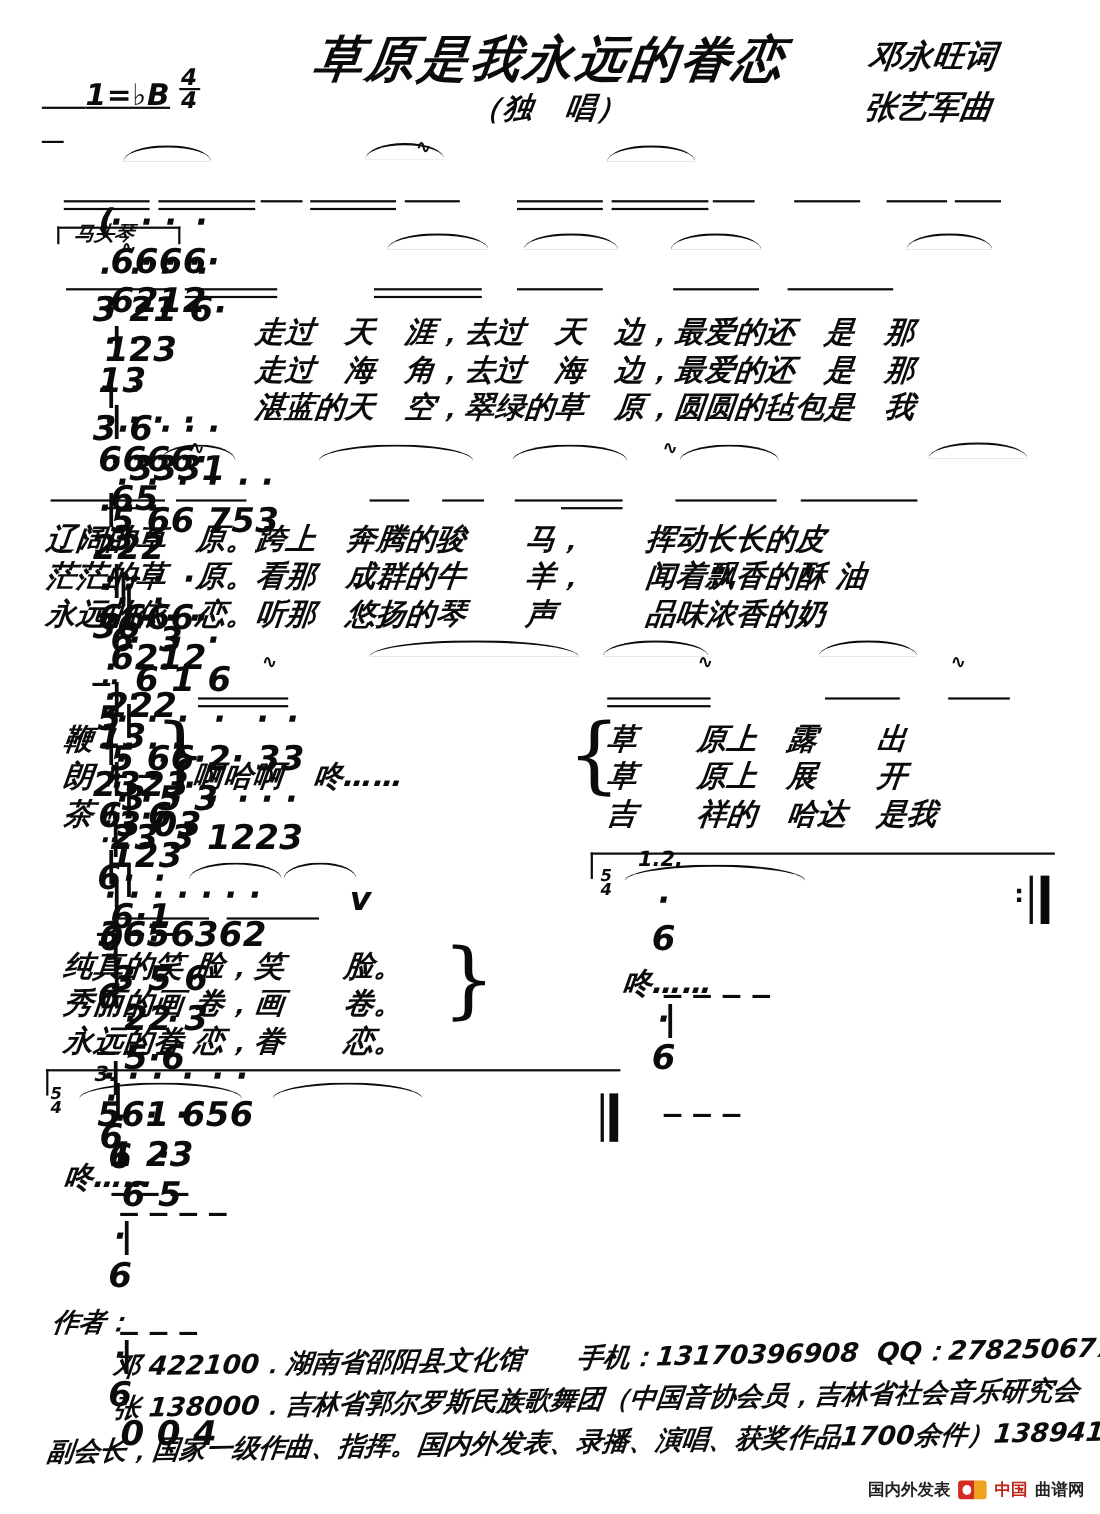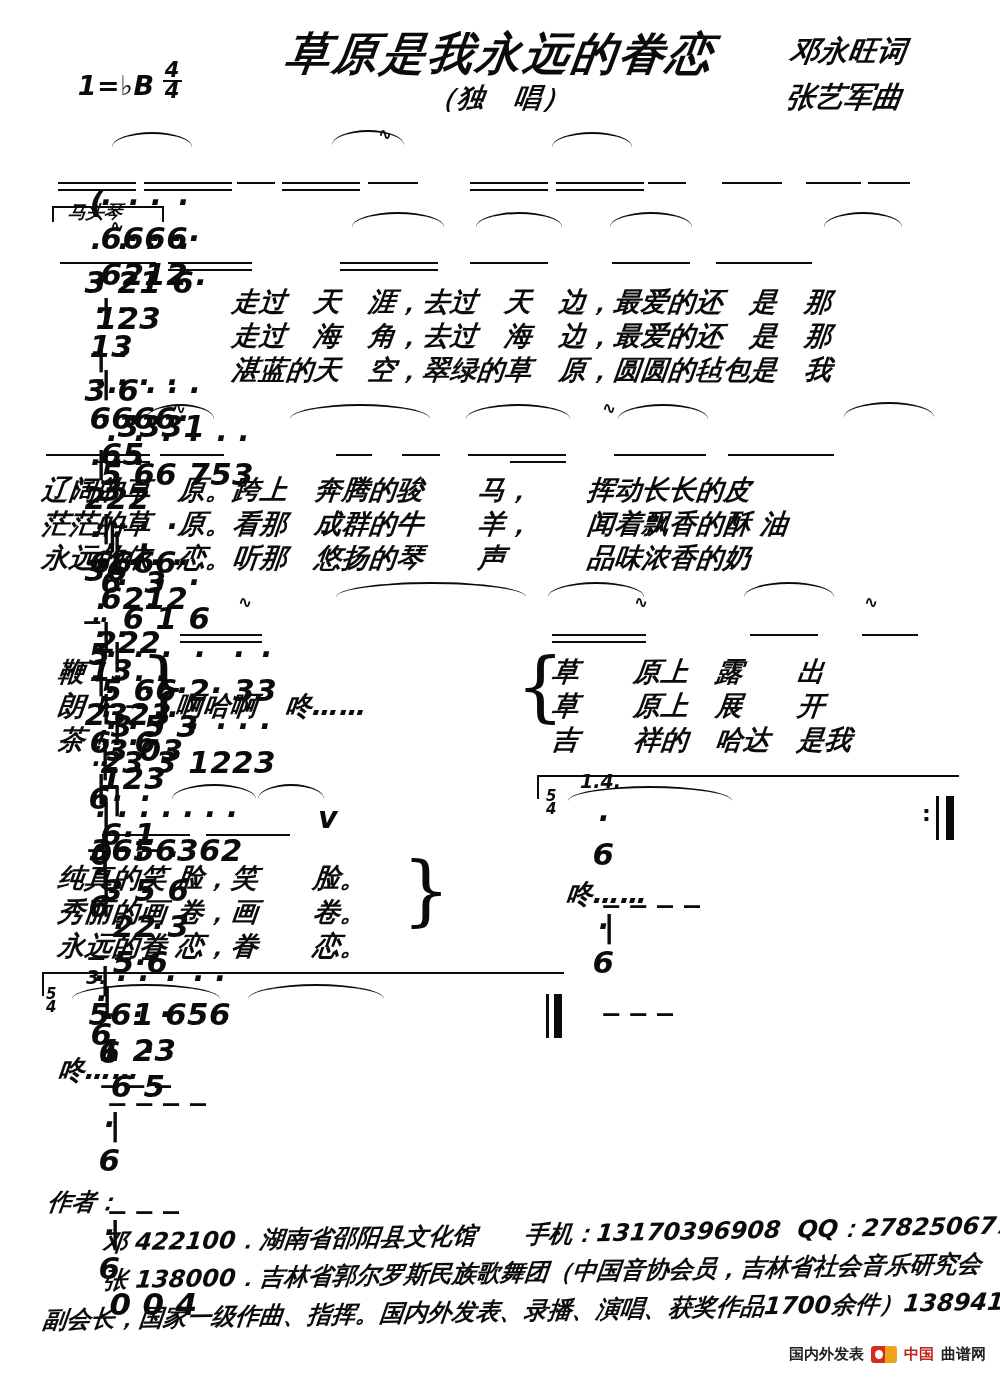--- a/index.html
+++ b/index.html
@@ -20,20 +20,21 @@
     color: #0b0b0b;
   }
 
   
   .hw {
     font-family: "DejaVu Sans", sans-serif;
     font-style: italic;
     font-weight: 700;
     white-space: pre;
     letter-spacing: 0.02em;
+    text-decoration: underline;
   }
   .hw-cn {
     font-family: "DejaVu Sans", sans-serif;
     font-style: italic;
     font-weight: 700;
     white-space: pre;
   }
   .abs { position: absolute; }
 
   
@@ -395,21 +396,21 @@
   <div class="lyric-line" style="left:58px; top:722px;">茶！</div>
   <div class="brace" style="left:140px; top:648px;">}</div>
   <div class="lyric-line" style="left:176px; top:688px;">啊哈啊　咚……</div>
 
   <div class="brace" style="left:516px; top:648px;">{</div>
   <div class="lyric-line" style="left:552px; top:654px;">草　　原上　露　　出</div>
   <div class="lyric-line" style="left:552px; top:688px;">草　　原上　展　　开</div>
   <div class="lyric-line" style="left:552px; top:722px;">吉　　祥的　哈达　是我</div>
 
   <div class="abs volta" style="left:537px; top:775px; width:420px;"></div>
-  <div class="abs volta-label" style="left:580px; top:770px;">1.4.</div>
+  <div class="abs volta-label" style="left:580px; top:770px;">1.2.</div>
 
   <div class="abs staff" style="left:46px; top:800px;">
     <span>0</span>
     <span class="nt oct-up"> 3</span><span class="nt oct-up"> 5</span><span class="nt oct-up"> 6</span>
     <span class="nt oct-up">  2</span><span class="nt oct-up">2</span><span class="nt oct-up"> 3</span>
     <span class="nt oct-up">  5·</span><span class="nt oct-up">6</span>
     <span> | </span>
     <span class="nt oct-up">6</span>
     <span> _ _ _</span>
   </div>

